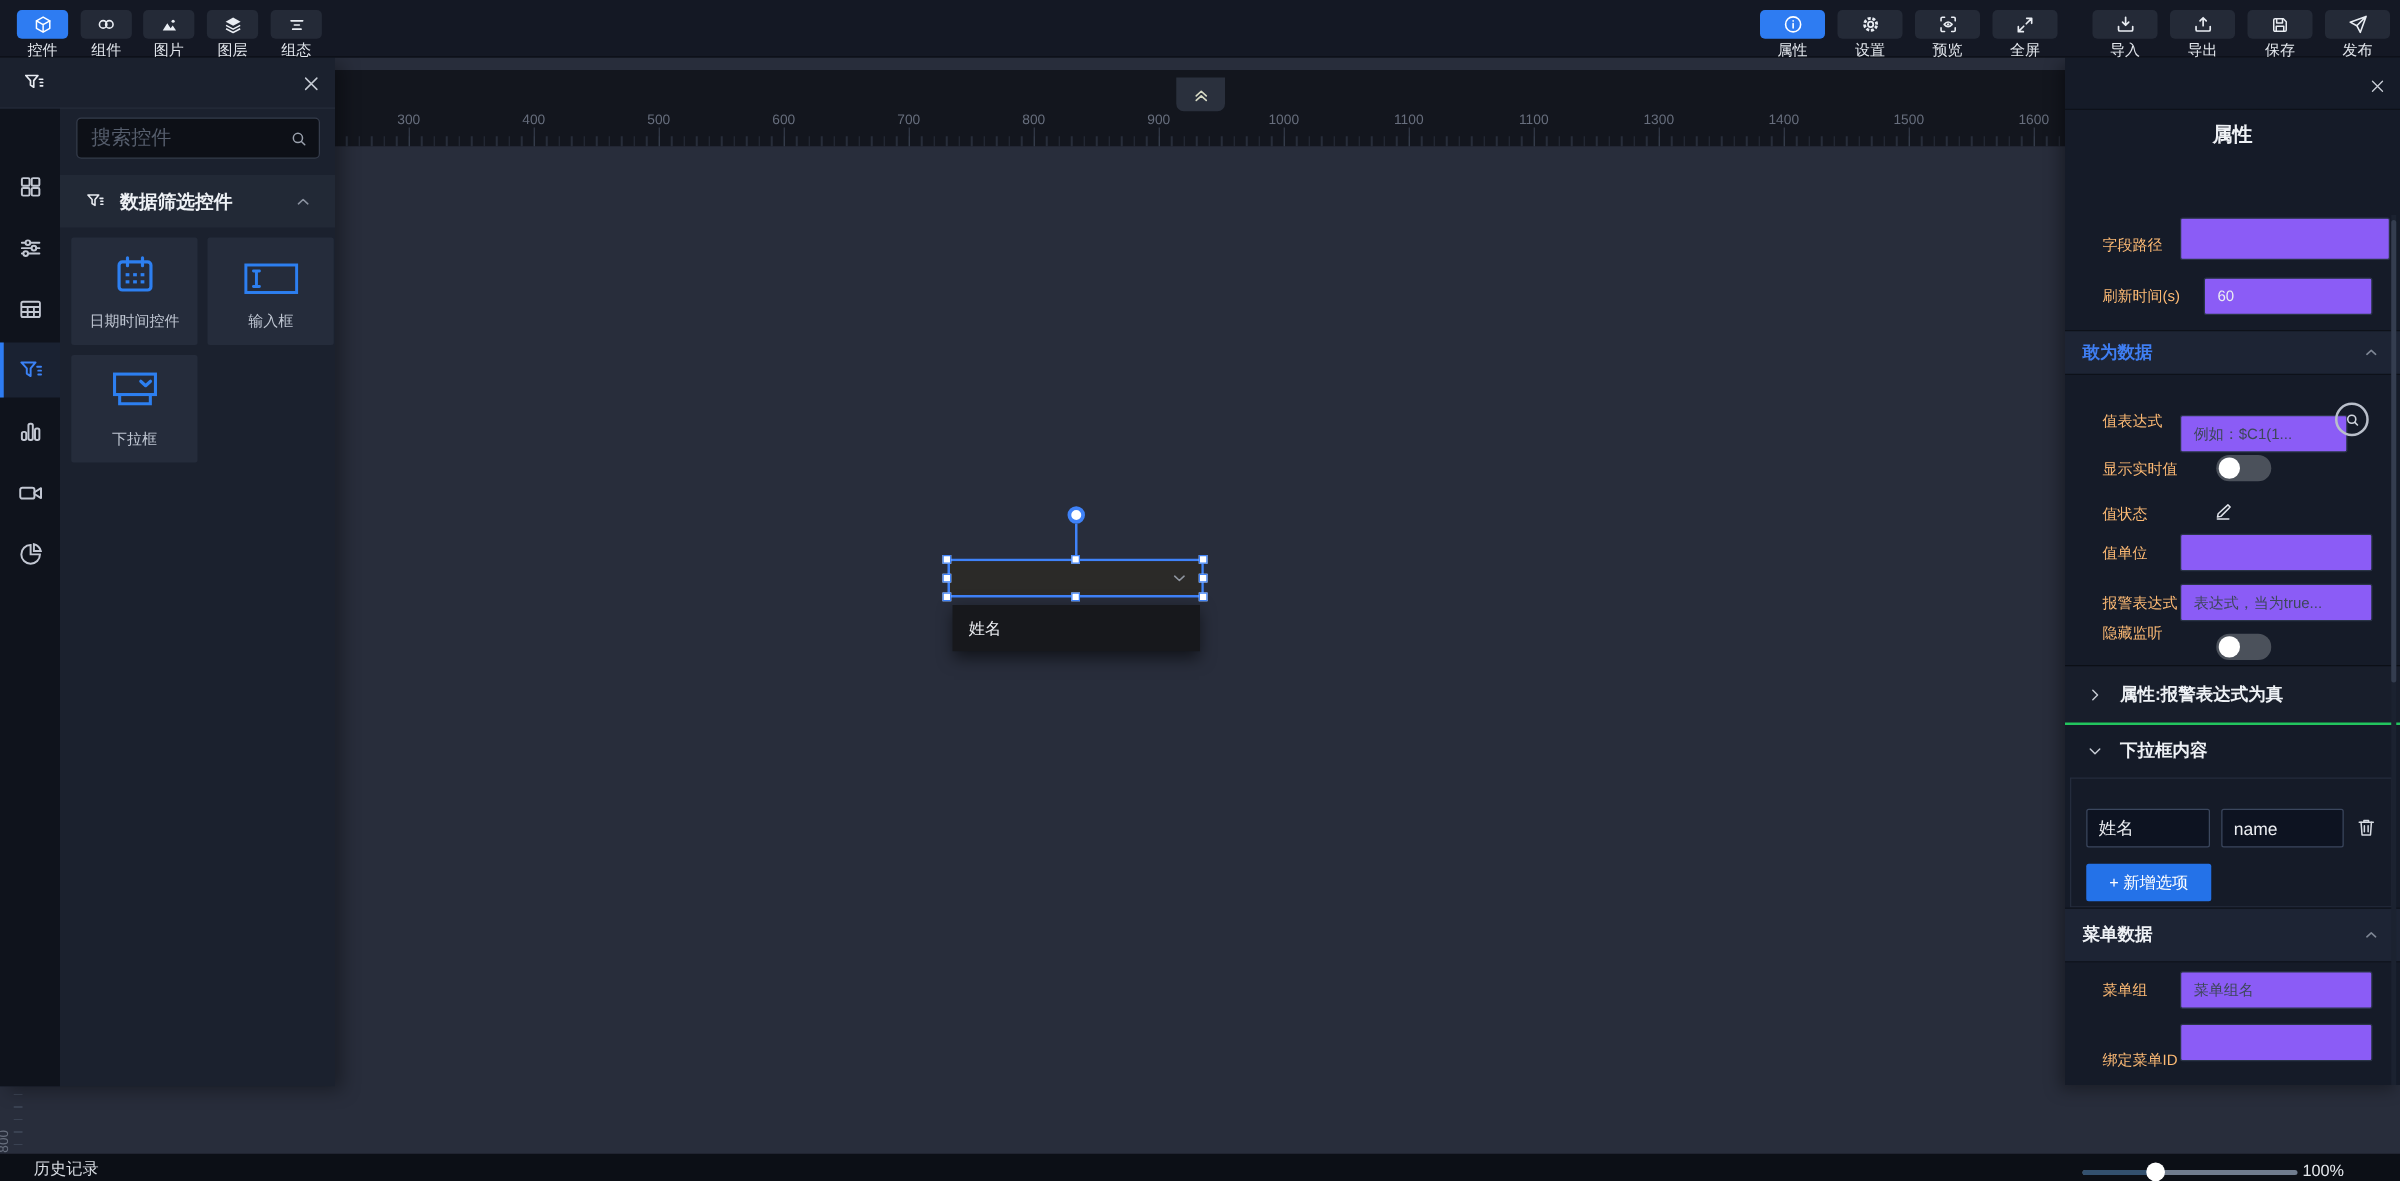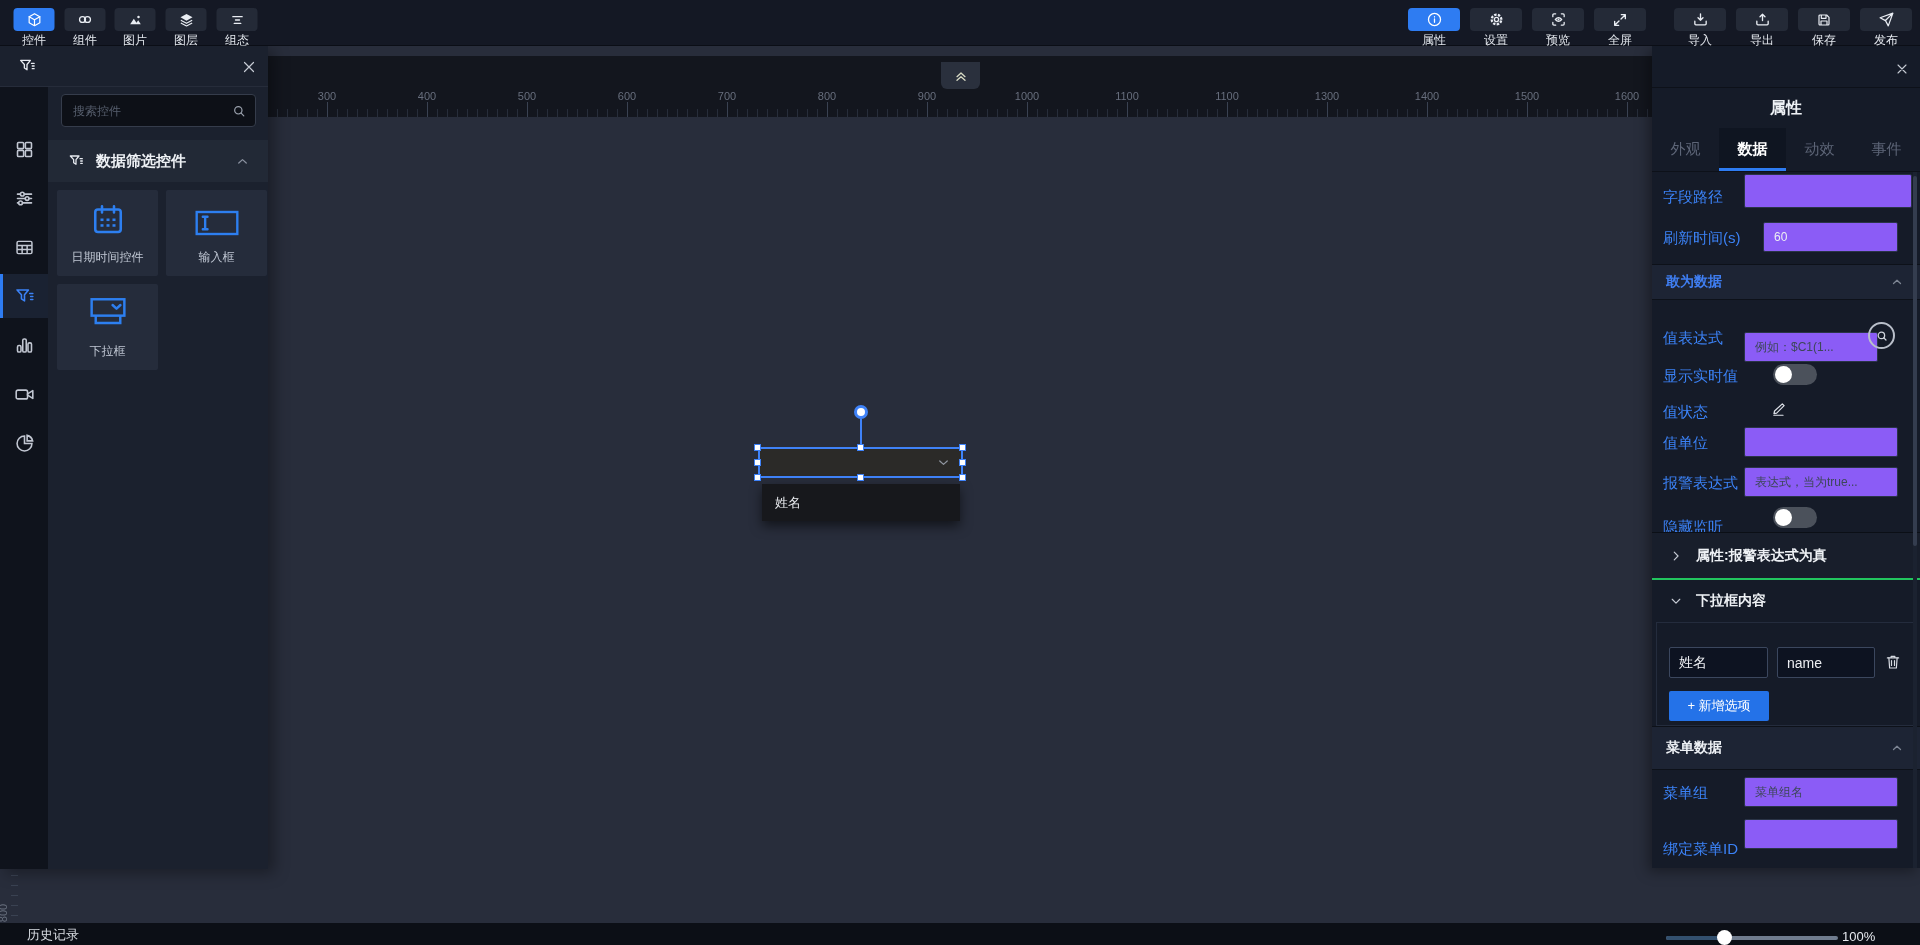--- a/index.html
+++ b/index.html
@@ -38,41 +38,41 @@
   
   .drawer{position:absolute;left:0;top:46px;width:268px;height:823px;background:#1b212e;z-index:10;box-shadow:6px 4px 14px rgba(0,0,0,.35);}
   .drawer-head{position:absolute;left:0;top:0;width:268px;height:41px;border-bottom:1px solid #262c3a;display:flex;align-items:center;}
   .drawer-head .f-ico{margin-left:18px;color:#e8ebf1;}
   .drawer-close{position:absolute;right:10px;top:12px;width:18px;height:18px;color:#c6cbd4;cursor:pointer;}
   .rail{position:absolute;left:0;top:41px;width:48px;height:782px;background:#0f131c;}
   .rail-item{position:absolute;left:0;width:48px;height:44px;display:flex;align-items:center;justify-content:center;color:#c2c7d2;cursor:pointer;}
   .rail-item.active{background:#1a2232;color:#3b82f6;}
   .rail-item.active::before{content:"";position:absolute;left:0;top:0;bottom:0;width:3px;background:#2e7cf2;}
   .search-box{position:absolute;left:61px;top:48px;width:195px;height:33px;background:#0d1017;border:1px solid #353c4b;border-radius:4px;}
-  .search-box input{width:100%;height:100%;background:transparent;border:none;outline:none;color:#14b8a6;font-size:12px;padding:0 30px 0 11px;font-family:"Liberation Sans",sans-serif;}
+  .search-box input{width:100%;height:100%;background:transparent;border:none;outline:none;color:#14b8a6;font-size:16px;padding:0 30px 0 11px;font-family:"Liberation Sans",sans-serif;}
   .search-box input::placeholder{color:#565e6d;}
   .search-box .s-ico{position:absolute;right:8px;top:8px;color:#9aa1ad;cursor:pointer;}
   .lp-section{position:absolute;left:48px;top:94px;width:220px;height:42px;background:#222936;display:flex;align-items:center;cursor:pointer;}
   .lp-section .f-ico{margin-left:20px;color:#e8ebf1;}
   .lp-section .t{margin-left:12px;font-size:15px;font-weight:bold;color:#eef1f5;}
   .lp-section .chev{position:absolute;right:18px;color:#8b92a0;}
   .card{position:absolute;width:101px;height:86px;background:#252c3b;border-radius:2px;cursor:pointer;}
   .card .c-ico{position:absolute;left:50%;top:12px;transform:translateX(-50%);color:#2d7ff0;}
   .card .c-lbl{position:absolute;left:0;right:0;bottom:10px;text-align:center;font-size:12px;color:#bfc6d2;}
 
   
   .rpanel{position:absolute;left:1652px;top:46px;width:268px;height:822px;background:#151b28;z-index:10;box-shadow:-4px 4px 12px rgba(0,0,0,.35);}
   .rp-close{position:absolute;right:10px;top:15px;width:16px;height:16px;color:#c6cbd4;cursor:pointer;}
   .rp-title{position:absolute;left:0;top:41px;width:268px;height:41px;display:flex;align-items:center;justify-content:center;font-size:16px;font-weight:bold;color:#eef1f5;border-top:1px solid #0d1119;}
   .rp-tabs{position:absolute;left:0;top:82px;width:268px;height:44px;display:flex;border-bottom:1px solid #0d1119;}
   .rp-tab{flex:1;display:flex;align-items:center;justify-content:center;font-size:15px;color:#5d6577;cursor:pointer;position:relative;}
   .rp-tab.active{color:#fff;font-weight:bold;background:#0f1521;}
   .rp-tab.active::after{content:"";position:absolute;left:0;right:0;bottom:0;height:3px;background:#2e7cf2;}
   .rp-scroll{position:absolute;left:0;top:126px;width:268px;height:696px;overflow:hidden;}
-  .rp-lbl{position:absolute;font-size:15px;color:#3b82f6;white-space:nowrap;}
+  .rp-lbl{position:absolute;font-size:12px;color:#fdba74;white-space:nowrap;margin-left:19px;}
   .rp-input{position:absolute;background:#8b5cf6;border:1px solid #2a3447;border-radius:2px;color:#eceef2;font-size:12px;padding:0 10px;outline:none;font-family:"Liberation Sans",sans-serif;height:30px;}
   .rp-input::placeholder{color:#3d4759;}
   .rp-sec{position:absolute;left:0;width:268px;background:#1d2434;border-top:1px solid #0d1119;border-bottom:1px solid #0d1119;display:flex;align-items:center;cursor:pointer;}
   .rp-sec .t{margin-left:14px;font-size:14px;font-weight:bold;}
   .rp-sec .chev{position:absolute;right:16px;color:#7e8694;}
   .toggle{position:absolute;width:44px;height:21px;border-radius:11px;background:#4b515b;cursor:pointer;}
   .toggle::after{content:"";position:absolute;left:2px;top:2px;width:17px;height:17px;border-radius:50%;background:#fff;}
   .circle-btn{position:absolute;width:27px;height:27px;border-radius:50%;border:2px solid #b9bfca;display:flex;align-items:center;justify-content:center;color:#cfd4dc;cursor:pointer;}
   .grp-row{position:absolute;left:0;width:268px;background:#181e2b;border-top:1px solid #0b0f16;display:flex;align-items:center;cursor:pointer;}
   .grp-row .chev{margin-left:17px;color:#c6cbd4;}
@@ -404,26 +404,20 @@
   </div>
 </div>
 
 <div class="rpanel">
   <span class="rp-close">
     <svg width="16" height="16" viewBox="0 0 24 24" fill="none" stroke="currentColor" stroke-width="1.6" stroke-linecap="round">
         <path d="M6 6l12 12M18 6L6 18"></path>
       </svg>
   </span>
   <div class="rp-title">属性</div>
-  <div class="rp-tabs">
-    <div class="rp-tab">外观</div>
-    <div class="rp-tab active">数据</div>
-    <div class="rp-tab">动效</div>
-    <div class="rp-tab">事件</div>
-  </div>
 
   <div class="rp-scroll">
     <span class="rp-lbl" style="left:11px;top:16px">字段路径</span>
     <input class="rp-input" style="left: 92px; top: 2px; width: 168px; height: 34px;" value="">
 
     <span class="rp-lbl" style="left:11px;top:57px">刷新时间(s)</span>
     <input class="rp-input" style="left: 111px; top: 50px; width: 135px;" value="60">
 
     <div class="rp-sec" style="top:92px;height:36px">
       <span class="t" style="color:#3f7ef2">敢为数据</span>
@@ -453,21 +447,21 @@
           <path d="M4 21.5h13"></path>
         </svg>
     </span>
 
     <span class="rp-lbl" style="left:11px;top:262px">值单位</span>
     <input class="rp-input" style="left: 92px; top: 255px; width: 154px;" value="">
 
     <span class="rp-lbl" style="left:11px;top:302px">报警表达式</span>
     <input class="rp-input" style="left: 92px; top: 295px; width: 154px;" placeholder="表达式，当为true...">
 
-    <span class="rp-lbl" style="left:11px;top:346px">隐藏监听</span>
+    <span class="rp-lbl" style="left:11px;top:326px">隐藏监听</span>
     <span class="toggle" style="left:121px;top:335px"></span>
 
     <div class="grp-row" style="top:360px;height:46px">
       <span class="chev">
         <svg width="14" height="14" viewBox="0 0 24 24" fill="none" stroke="currentColor" stroke-width="2" stroke-linecap="round" stroke-linejoin="round">
             <path d="M9 5.5l6.5 6.5L9 18.5"></path>
           </svg>
       </span>
       <span class="t">属性:报警表达式为真</span>
     </div>

